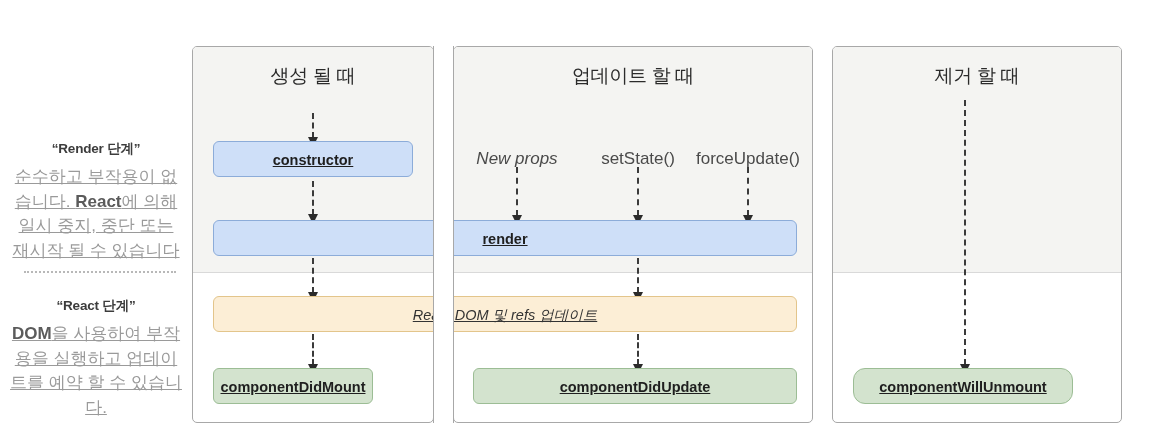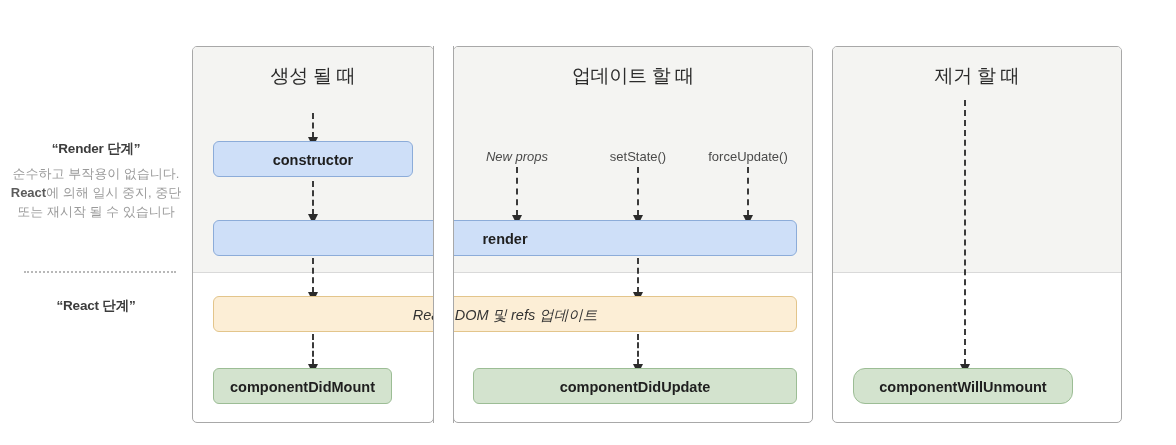--- a/index.html
+++ b/index.html
@@ -30,23 +30,24 @@
     text-align: center;
   }
   .legend-title {
     font-size: 13.5px;
     font-weight: bold;
     color: #3c3c3c;
     letter-spacing: -0.2px;
     margin-bottom: 7px;
   }
   .legend-body {
-    font-size: 13px;
+    font-size: 17px;
     line-height: 1.45;
     color: #9a9a9a;
+    text-decoration: underline;
   }
   .legend-body b {
     color: #5b5b5b;
     font-weight: bold;
   }
   .legend-render { top: 140px; }
   .legend-commit { top: 297px; }
 
   .legend-divider {
     position: absolute;
@@ -98,20 +99,21 @@
     height: 36px;
     line-height: 36px;
     text-align: center;
     border-radius: 6px;
     box-sizing: border-box;
     font-size: 14.5px;
     font-weight: bold;
     color: #1f1f1f;
     white-space: nowrap;
     z-index: 5;
+    text-decoration: underline;
   }
   .node.blue {
     background: #cedff8;
     border: 1px solid #8cacd9;
   }
   .node.orange {
     background: #fceed6;
     border: 1px solid #e3c58b;
     font-weight: normal;
     font-style: italic;
@@ -119,30 +121,30 @@
     color: #333333;
   }
   .node.green {
     background: #d3e3ce;
     border: 1px solid #9cbd95;
   }
 
   #node-constructor        { left: 213px; top: 141px; width: 200px; }
   #node-render             { left: 213px; top: 220px; width: 584px; }
   #node-commit-dom         { left: 213px; top: 296px; width: 584px; }
-  #node-did-mount          { left: 213px; top: 368px; width: 179px; border-radius: 6px; }
+  #node-did-mount          { left: 213px; top: 368px; width: 160px; border-radius: 6px; }
   #node-did-update         { left: 473px; top: 368px; width: 324px; }
   #node-will-unmount       { left: 853px; top: 368px; width: 220px; border-radius: 12px; }
 
   
   .trigger {
     position: absolute;
     top: 149px;
     text-align: center;
-    font-size: 13px;
+    font-size: 17px;
     color: #4a4a4a;
     white-space: nowrap;
     z-index: 5;
   }
   .trigger.italic { font-style: italic; }
   #trigger-new-props    { left: 457px; width: 120px; }
   #trigger-set-state    { left: 578px; width: 120px; }
   #trigger-force-update { left: 683px; width: 130px; }
 
   
@@ -208,20 +210,21 @@
 
   <div class="legend legend-render">
     <div class="legend-title">“Render 단계”</div>
     <div class="legend-body"><span>순수하고 부작용이 없습니다. </span><b>React</b><span>에 의해 일시 중지, 중단 또는 재시작 될 수 있습니다</span></div>
   </div>
 
   <div class="legend-divider"></div>
 
   <div class="legend legend-commit">
     <div class="legend-title">“React 단계”</div>
+    <div class="legend-body"><b>DOM</b><span>을 사용하여 부작용을 실행하고 업데이트를 예약 할 수 있습니다.</span></div>
   </div>
 
   <div class="panel" id="panel-mount">
     <div class="panel-shade"></div>
     <div class="panel-title">생성 될 때</div>
   </div>
 
   <div class="panel" id="panel-update">
     <div class="panel-shade"></div>
     <div class="panel-title">업데이트 할 때</div>

